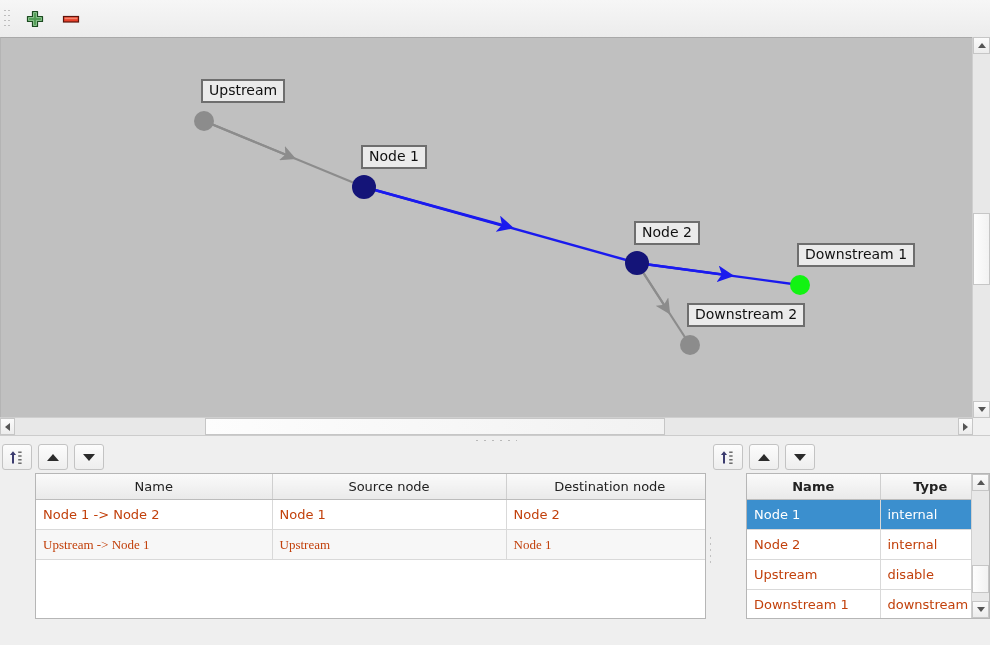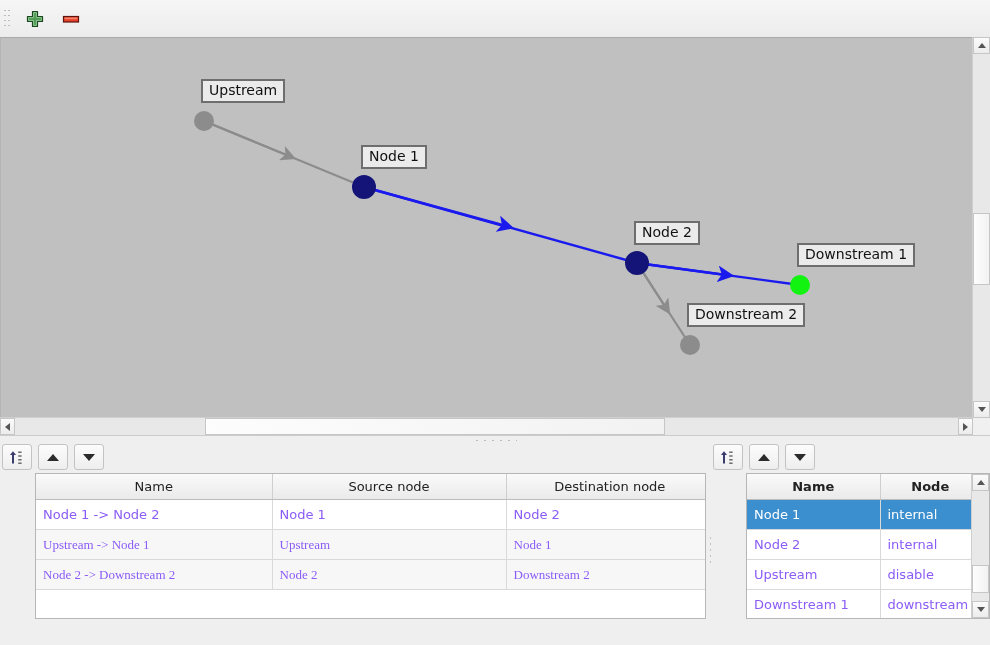--- a/index.html
+++ b/index.html
@@ -122,21 +122,21 @@
     background:linear-gradient(#fafafa,#eaeaea);
     border-right:1px solid #cfcfcf;border-bottom:1px solid #bcbcbc;
     font-weight:normal;font-size:13px;color:#222;text-align:center;
     padding:0;
   }
   th:last-child{border-right:none;padding-left:8px;}
   th.bold{font-weight:bold;}
   td{
     height:29px;padding:0 0 0 7px;
     border-right:1px solid #d9d9d9;border-bottom:1px solid #d9d9d9;
-    font-size:13px;color:#8b5cf6;white-space:nowrap;overflow:hidden;
+    font-size:13px;color:#c2410c;white-space:nowrap;overflow:hidden;
   }
   td:last-child{border-right:none;}
   tr.alt td{background:#f7f7f7;font-family:Liberation Serif, serif;}
   tr.sel td{background:#3b8fce;color:#fff;}
 
   .pane-right .tablebox{padding-right:0;}
   .rt-scroll{
     position:absolute;right:0;top:0;bottom:0;width:17px;
     background:#f3f3f3;border-left:1px solid #cfcfcf;
   }
@@ -290,25 +290,20 @@
           <tr>
             <td>Node 1 -&gt; Node 2</td>
             <td>Node 1</td>
             <td>Node 2</td>
           </tr>
           <tr class="alt">
             <td>Upstream -&gt; Node 1</td>
             <td>Upstream</td>
             <td>Node 1</td>
           </tr>
-          <tr class="alt">
-            <td>Node 2 -&gt; Downstream 2</td>
-            <td>Node 2</td>
-            <td>Downstream 2</td>
-          </tr>
 
         </tbody>
       </table>
     </div>
   </div>
 
   <div class="vsplit">
       <i></i>
     </div>
 
@@ -336,21 +331,21 @@
     <div class="tablebox">
       <div style="position:absolute;left:0;top:0;right:17px;bottom:0;overflow:hidden;">
         <table>
           <colgroup>
               <col style="width:133px">
               <col>
             </colgroup>
           <thead>
             <tr>
               <th class="bold">Name</th>
-              <th class="bold">Node</th>
+              <th class="bold">Type</th>
             </tr>
           </thead>
           <tbody>
             <tr class="sel">
               <td>Node 1</td>
               <td>internal</td>
             </tr>
             <tr>
               <td>Node 2</td>
               <td>internal</td>

